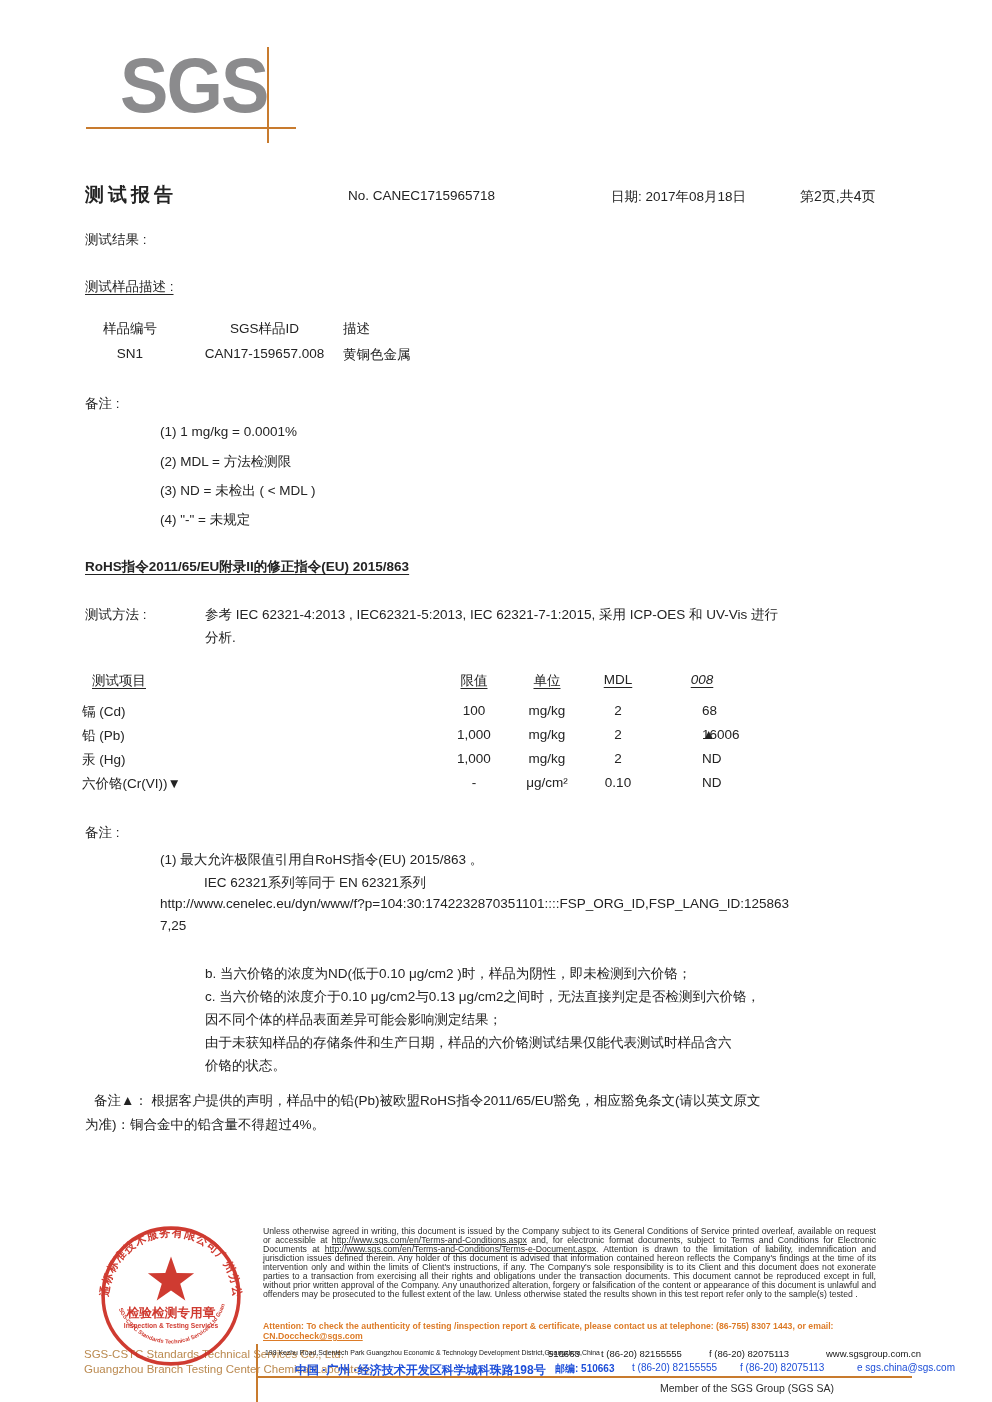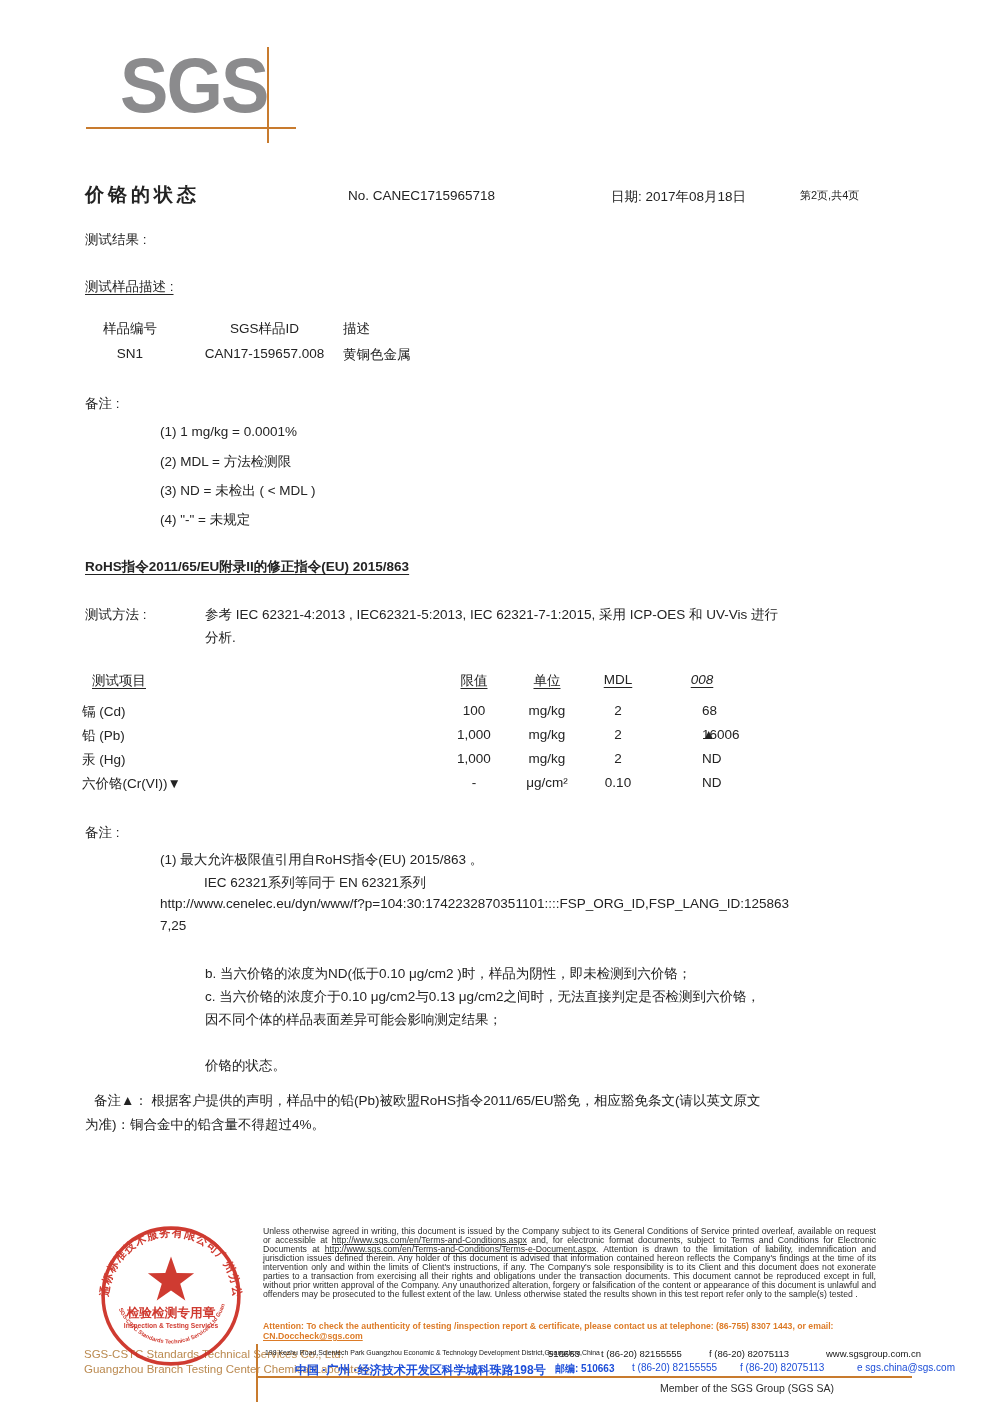--- a/index.html
+++ b/index.html
@@ -12,21 +12,21 @@
   .abs{position:absolute; white-space:nowrap;}
   
   .logo-text{left:120px; top:40px; font-size:78px; font-weight:bold; color:#8b8b8d;
              letter-spacing:-2px; line-height:90px; transform:scaleX(.93); transform-origin:left top;}
   .logo-hline{left:86px; top:127px; width:210px; height:2px; background:#c87b2e;}
   .logo-vline{left:267px; top:47px; width:2px; height:96px; background:#c87b2e;}
   
   .hdr-title{left:85px; top:182px; font-size:19px; font-weight:bold; letter-spacing:4px;}
   .hdr-no{left:348px; top:188px; font-size:13.5px;}
   .hdr-date{left:611px; top:188px; font-size:13.5px;}
-  .hdr-pages{left:800px; top:188px; font-size:11px;}
+  .hdr-pages{left:800px; top:188px; font-size:14px;}
   .body-line{font-size:13.5px;}
   .lbl-results{left:85px; top:231px;}
   .lbl-sampledesc{left:85px; top:278px; text-decoration:underline; text-underline-offset:3px;}
   
   .st-h1,.st-c1{left:90px; width:80px; text-align:center;}
   .st-h2,.st-c2{left:187px; width:155px; text-align:center;}
   .st-h3,.st-c3{left:343px;}
   .st-h1,.st-h2,.st-h3{top:320px;}
   .st-c1,.st-c2,.st-c3{top:346px;}
   
@@ -85,21 +85,21 @@
 </style>
 </head>
 <body>
 
 <div class="page">
 
   <div class="abs logo-text">SGS</div>
   <div class="abs logo-hline"></div>
   <div class="abs logo-vline"></div>
 
-  <div class="abs hdr-title">价铬的状态</div>
+  <div class="abs hdr-title">测试报告</div>
   <div class="abs hdr-no">No. CANEC1715965718</div>
   <div class="abs hdr-date">日期: 2017年08月18日</div>
   <div class="abs hdr-pages">第2页,共4页</div>
 
   <div class="abs body-line lbl-results">测试结果 :</div>
   <div class="abs body-line lbl-sampledesc">测试样品描述 :</div>
 
   <div class="abs body-line st-h1">样品编号</div>
   <div class="abs body-line st-h2">SGS样品ID</div>
   <div class="abs body-line st-h3">描述</div>
@@ -165,20 +165,21 @@
   </div>
 
   <div class="abs body-line lbl-remarks2">备注 :</div>
   <div class="abs body-line rm2 rm2-0">(1) 最大允许极限值引用自RoHS指令(EU) 2015/863 。</div>
   <div class="abs body-line rm2 rm2-1">IEC 62321系列等同于 EN 62321系列</div>
   <div class="abs body-line rm2 rm2-2">http://www.cenelec.eu/dyn/www/f?p=104:30:1742232870351101::::FSP_ORG_ID,FSP_LANG_ID:125863</div>
   <div class="abs body-line rm2 rm2-3">7,25</div>
   <div class="abs body-line rm2 rm2-5">b. 当六价铬的浓度为ND(低于0.10 μg/cm2 )时，样品为阴性，即未检测到六价铬；</div>
   <div class="abs body-line rm2 rm2-6">c. 当六价铬的浓度介于0.10 μg/cm2与0.13 μg/cm2之间时，无法直接判定是否检测到六价铬，</div>
   <div class="abs body-line rm2 rm2-7">因不同个体的样品表面差异可能会影响测定结果；</div>
+  <div class="abs body-line rm2 rm2-8">由于未获知样品的存储条件和生产日期，样品的六价铬测试结果仅能代表测试时样品含六</div>
   <div class="abs body-line rm2 rm2-9">价铬的状态。</div>
 
   <div class="abs body-line rmk-tri-1">备注▲： 根据客户提供的声明，样品中的铅(Pb)被欧盟RoHS指令2011/65/EU豁免，相应豁免条文(请以英文原文</div>
   <div class="abs body-line rmk-tri-2">为准)：铜合金中的铅含量不得超过4%。</div>
 
   <div class="abs company-line company-1">SGS-CSTC Standards Technical Services Co., Ltd.</div>
   <div class="abs company-line company-2">Guangzhou Branch Testing Center Chemical Laboratory.</div>
 
   <div class="abs stamp-box">
     <svg width="152" height="152" viewBox="0 0 150 150" style="opacity:.92">

